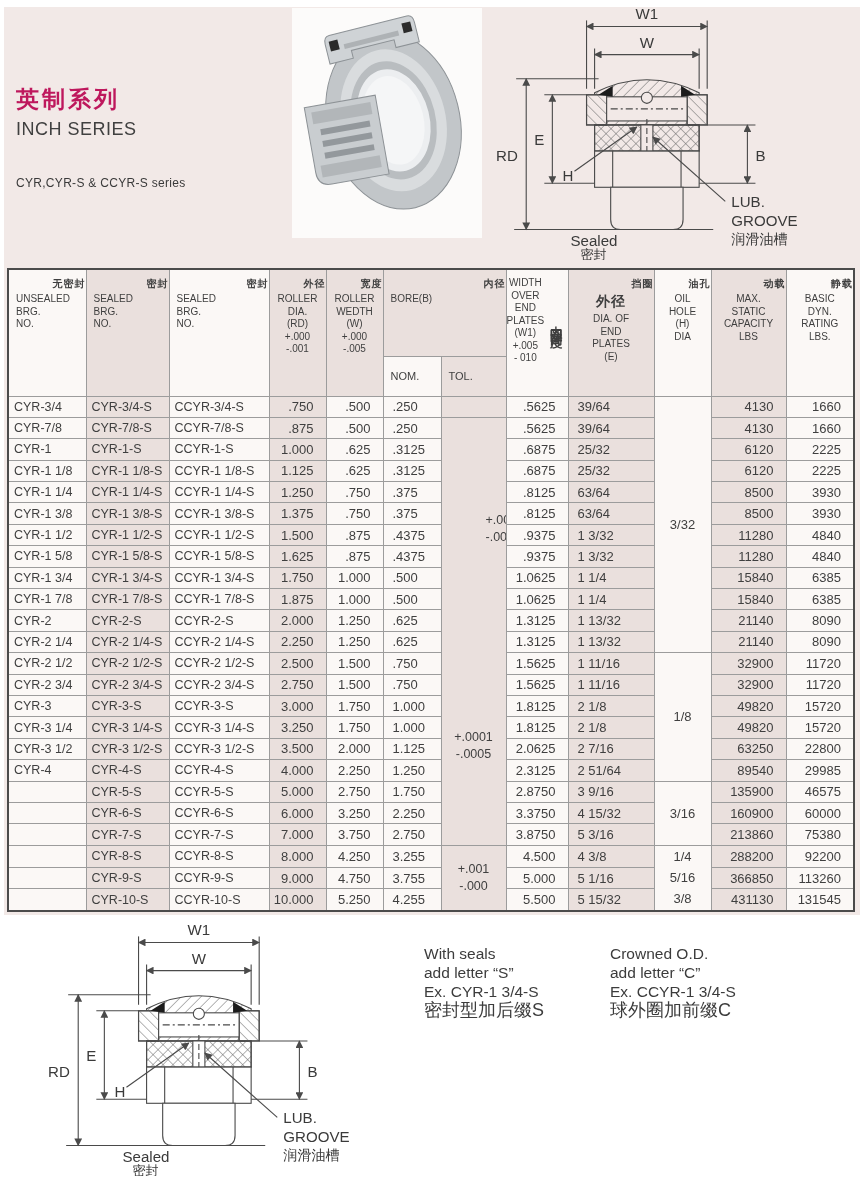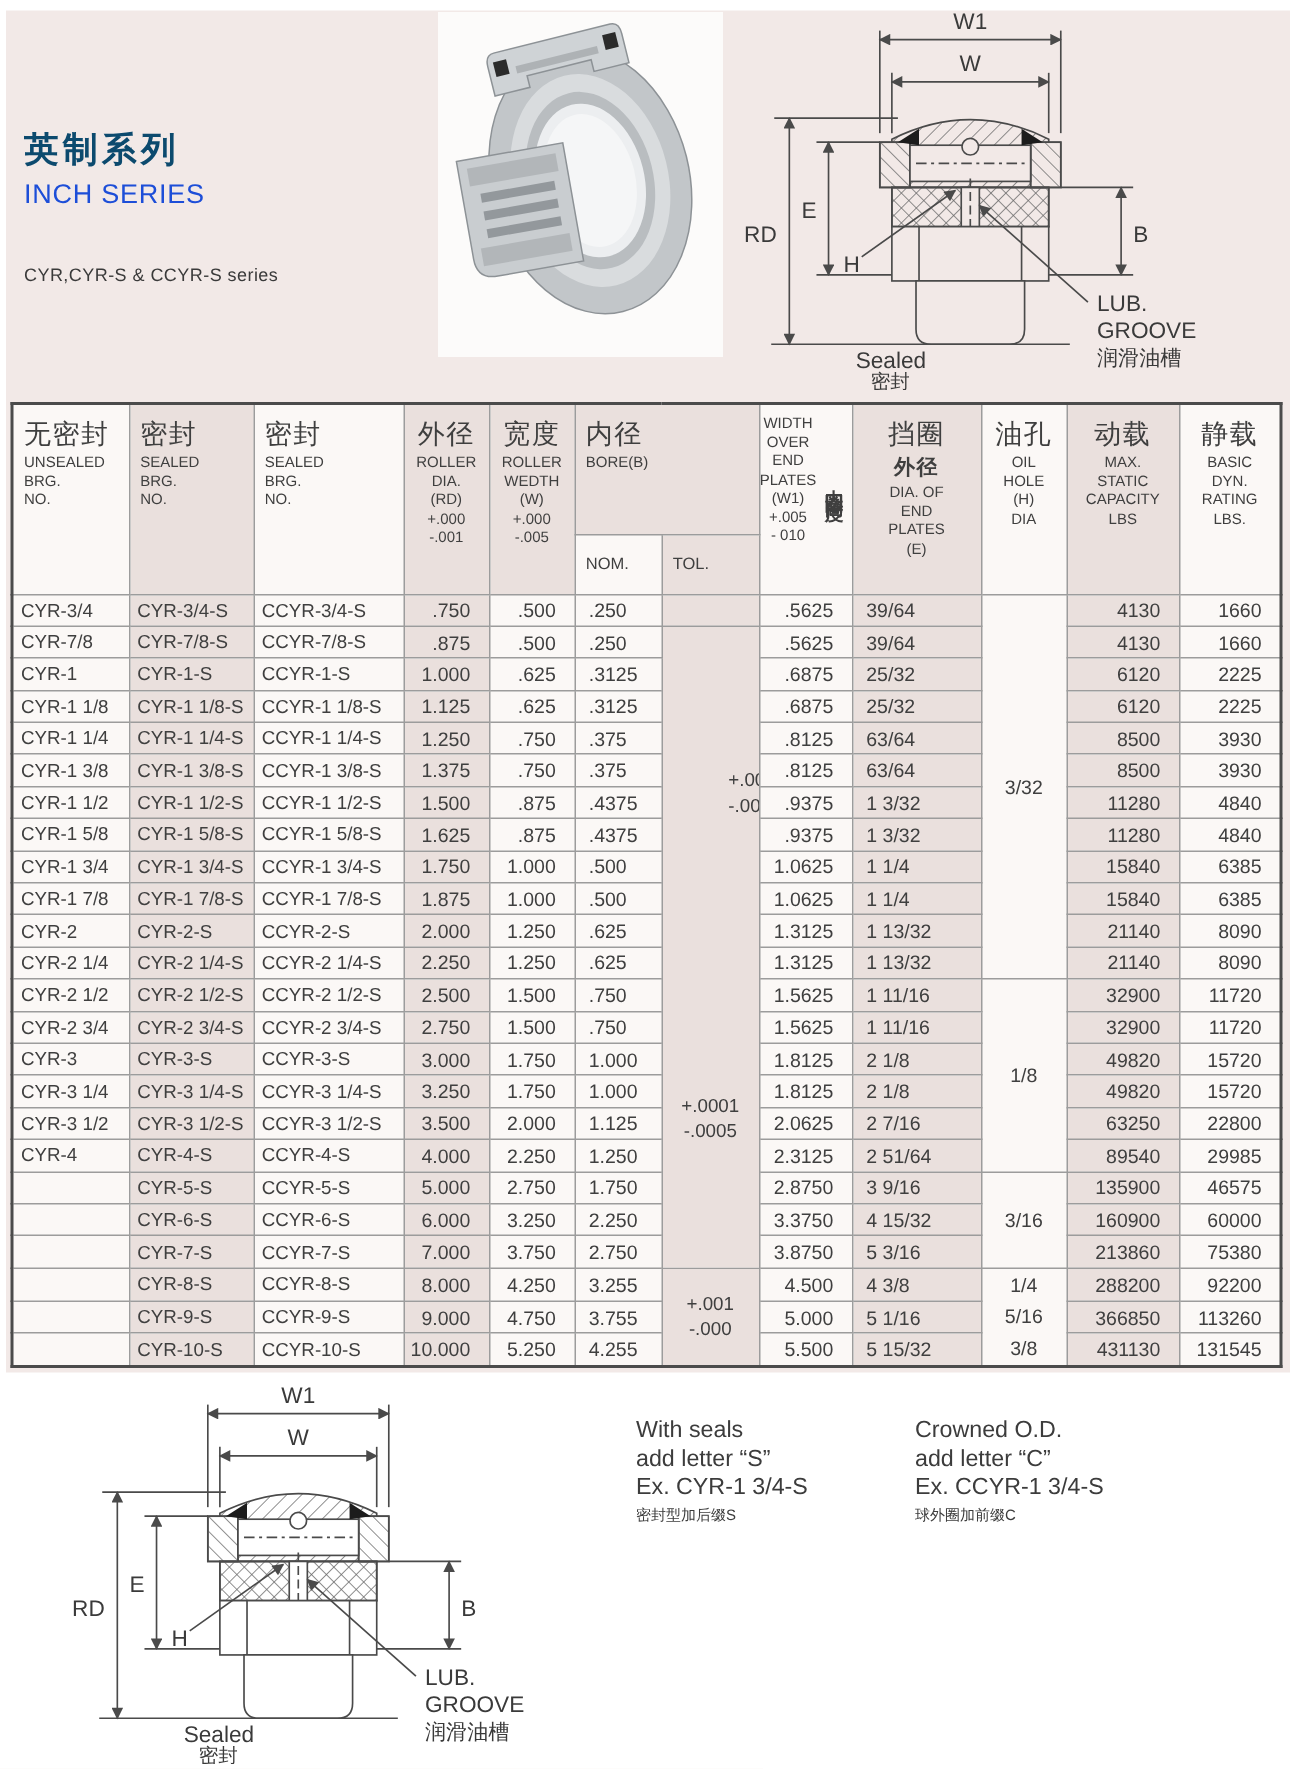--- a/index.html
+++ b/index.html
@@ -3,58 +3,58 @@
 <meta charset="utf-8">
 <style>
   html,body{margin:0;padding:0;}
   body{
     width:860px;height:1179px;position:relative;background:#ffffff;
     font-family:"Liberation Sans",sans-serif;color:#3d3d3d;overflow:hidden;
   }
   .pink-bg{position:absolute;left:4px;top:7px;width:856px;height:908px;background:#f2e9e7;}
   .photo-box{position:absolute;left:292px;top:8px;width:190px;height:230px;background:#fcfbfa;}
   .title-block{position:absolute;left:16px;top:84px;}
-  .title-cn{font-size:23px;font-weight:bold;letter-spacing:3px;color:#0c4a6e;}
-  .title-en{font-size:18px;letter-spacing:0.5px;margin-top:4px;color:#1d4ed8;}
+  .title-cn{font-size:23px;font-weight:bold;letter-spacing:3px;color:#be185d;}
+  .title-en{font-size:18px;letter-spacing:0.5px;margin-top:4px;color:#404040;}
   .series-line{position:absolute;left:16px;top:176px;font-size:12px;color:#3a3a3a;letter-spacing:0.3px;}
   .diagram-top{position:absolute;left:486px;top:4px;width:372px;height:256px;}
   .diagram-bottom{position:absolute;left:38px;top:920px;width:372px;height:256px;}
   .diagram-top svg,.diagram-bottom svg{width:100%;height:100%;}
 
   
   .tbl-wrap{position:absolute;left:7px;top:268px;}
   table{border-collapse:collapse;table-layout:fixed;width:846px;background:#fbf8f6;
         font-size:13px;color:#3f3f3f;border:2px solid #4b4b4b;}
   th,td{border:1px solid #9c9c9c;padding:0;white-space:nowrap;overflow:hidden;}
   .tint{background:#eae0dd;}
   thead tr.hrow1{height:87px;}
   thead tr.hrow2{height:40px;}
   thead th{vertical-align:top;font-weight:normal;text-align:center;}
   thead th.left{text-align:left;padding-left:7px;}
-  .hcn{font-size:18px;font-weight:normal;margin:7px 0 2px;letter-spacing:1px;}
+  .hcn{font-size:10px;font-weight:bold;margin:7px 0 2px;letter-spacing:1px;text-align:right;}
   .hcn2{font-size:14px;font-weight:bold;margin:0 0 2px;letter-spacing:1px;}
   .hen{font-size:10px;line-height:1.25;}
   .hflex{display:flex;justify-content:flex-start;gap:3px;padding-top:7px;}
   .hflex .hen{margin-top:0;}
   .vcn{writing-mode:vertical-rl;font-size:12.5px;font-weight:bold;letter-spacing:3px;padding-top:2px;}
   th.h-sub{vertical-align:middle;text-align:left;padding-left:7px;font-size:11px;margin-top:32px;}
   tbody tr{height:21.4px;}
   td{vertical-align:middle;}
   td.name{text-align:left;padding-left:5px;font-size:12.5px;}
   td.num{text-align:right;padding-right:12px;}
   td.numl{text-align:left;padding-left:9px;}
   td.ctr{text-align:center;}
   td.tol-mid{position:relative;}
   .tolblk{position:absolute;left:0;right:0;text-align:center;font-size:12.5px;line-height:1.35;}
   .tol-bot div{text-align:center;font-size:12.5px;line-height:1.35;}
   td.oilmulti div{height:21.4px;line-height:21.4px;}
 
   
   .note{position:absolute;top:944px;font-size:15.5px;line-height:19px;color:#3c3c3c;}
-  .note .cnl{font-size:10px;}
+  .note .cnl{font-size:18px;}
   .note-seals{left:424px;}
   .note-crowned{left:610px;}
 </style>
 </head>
 <body>
 
 <div class="pink-bg"></div>
 
 <div class="title-block">
   <div class="title-cn">英制系列</div>

